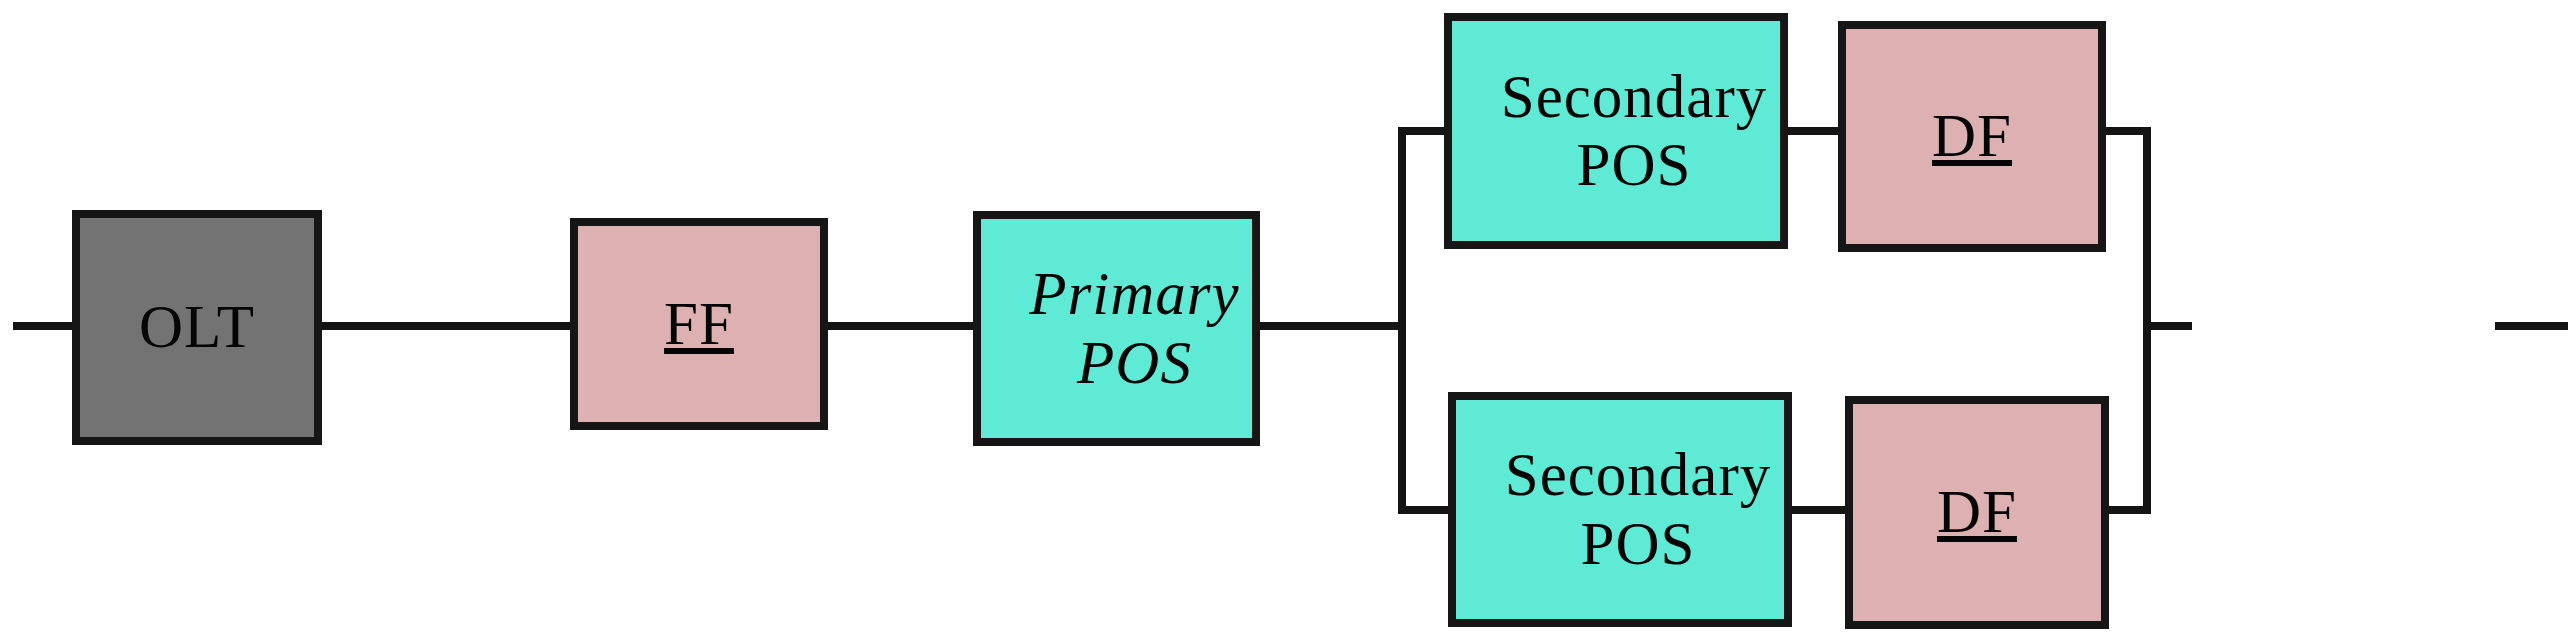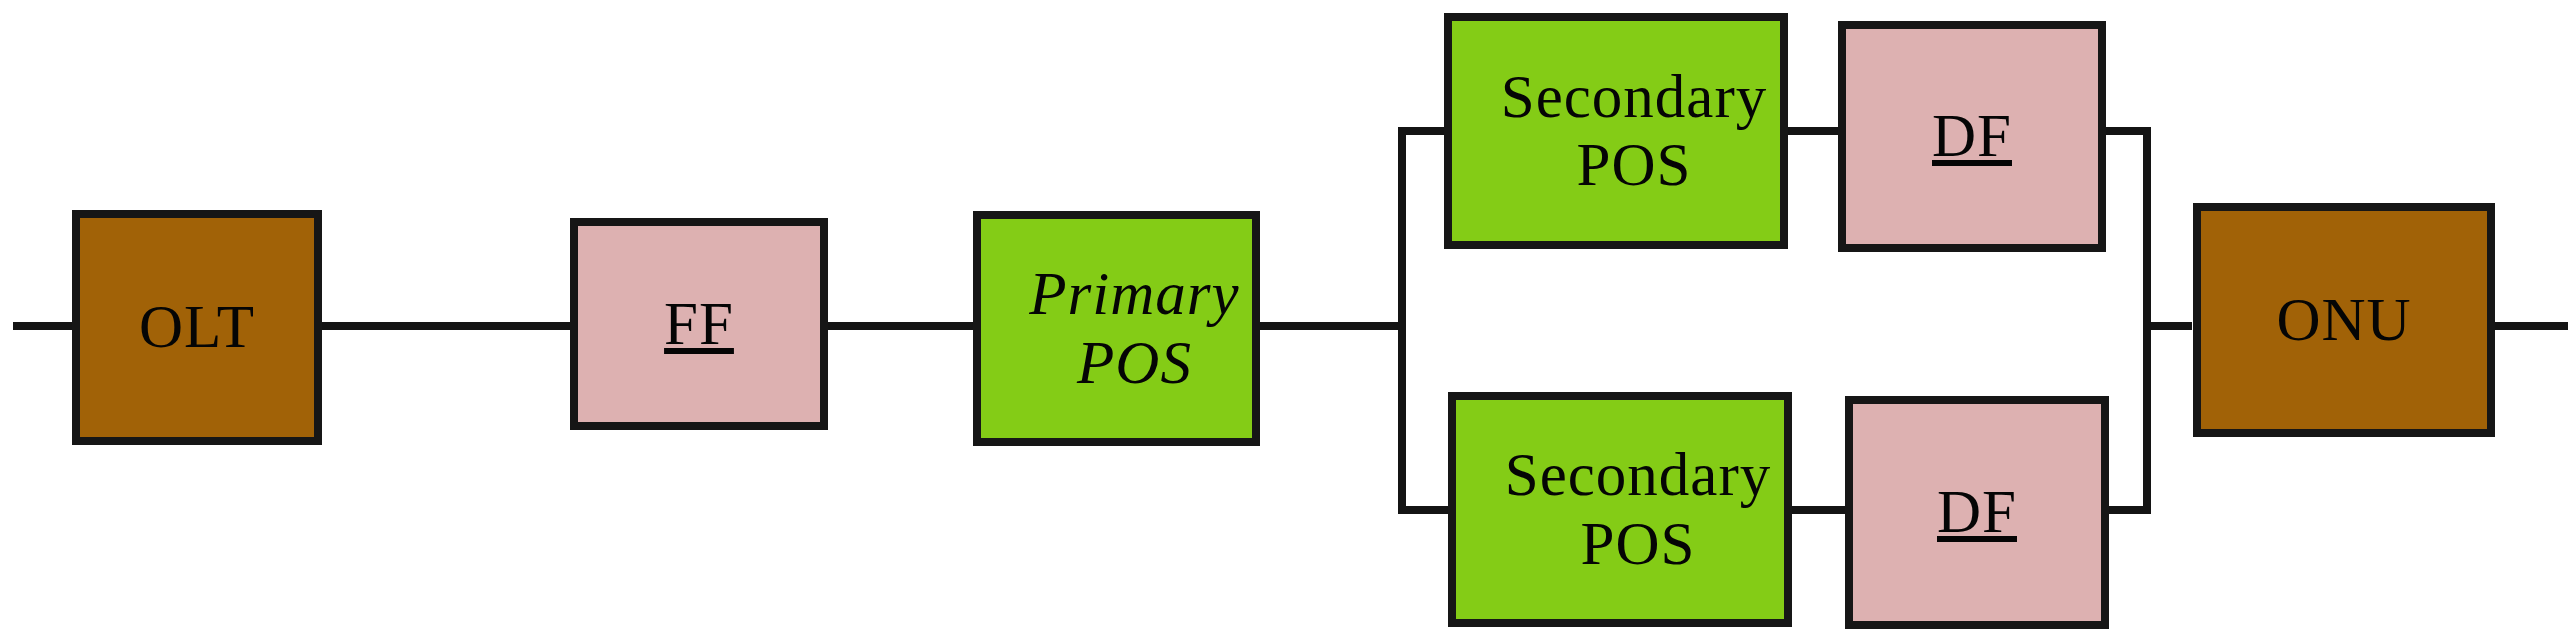--- a/index.html
+++ b/index.html
@@ -22,23 +22,23 @@
     display: flex;
     align-items: center;
     justify-content: center;
     text-align: center;
     white-space: pre-line;
     font-size: 61px;
     line-height: 1.12;
     color: #050505;
     letter-spacing: 1px;
   }
-  .node.fill-green { background: #a16207; }
+  .node.fill-green { background: #737373; }
   .node.fill-pink  { background: #ddb1b1; text-decoration: underline; }
-  .node.fill-blue  { background: #84cc16; padding-left: 36px; }
+  .node.fill-blue  { background: #5eead4; padding-left: 36px; }
   .wire {
     position: absolute;
     background: #141414;
   }
   .wire.h { height: 8px; }
   .wire.v { width: 8px; }
 
   
   #node-olt        { left: 72px;   top: 210px; width: 250px; height: 235px; }
   #node-ff         { left: 570px;  top: 218px; width: 258px; height: 212px; }
@@ -88,16 +88,15 @@
   <div class="node fill-green" id="node-olt">OLT</div>
   <div class="node fill-pink" id="node-ff">FF</div>
   <div class="node fill-blue" id="node-ppos">Primary
 POS</div>
   <div class="node fill-blue" id="node-spos-top">Secondary
 POS</div>
   <div class="node fill-pink" id="node-df-top">DF</div>
   <div class="node fill-blue" id="node-spos-bot">Secondary
 POS</div>
   <div class="node fill-pink" id="node-df-bot">DF</div>
-  <div class="node fill-green" id="node-onu">ONU</div>
 
 </div>
 
 
 </body></html>

